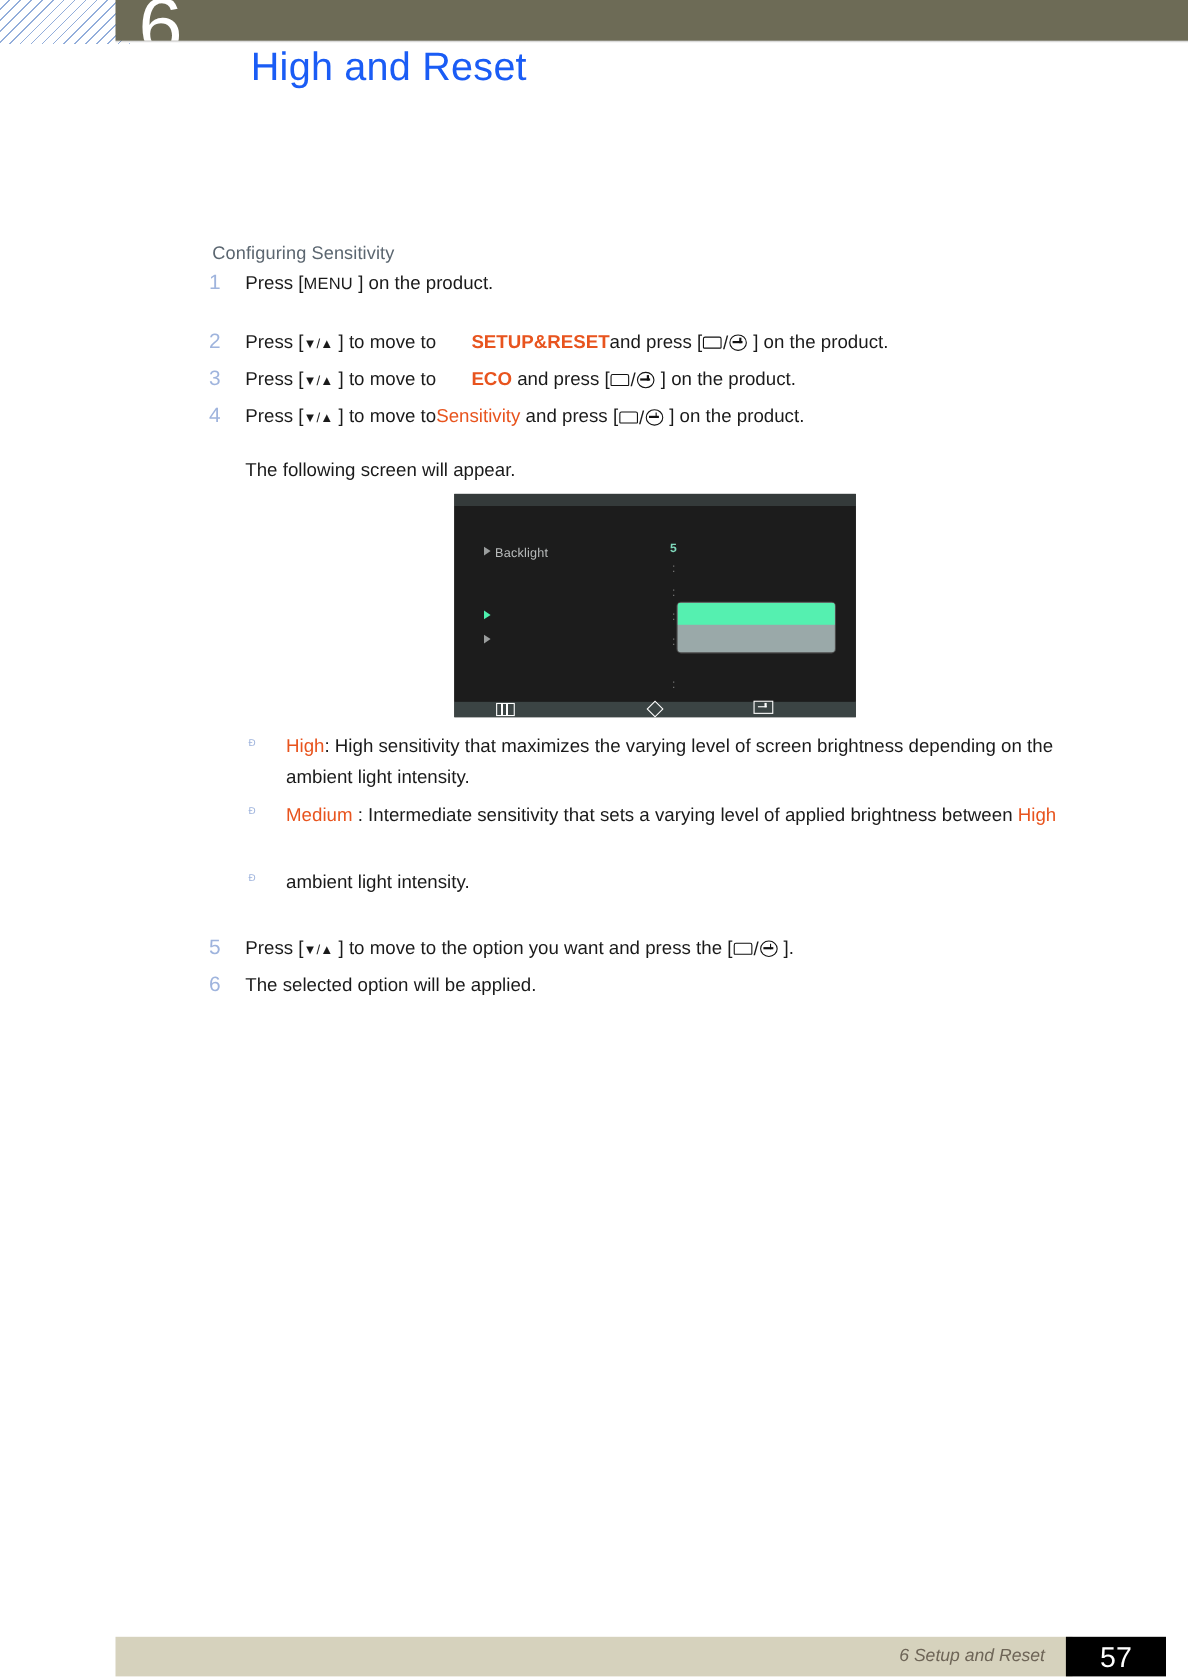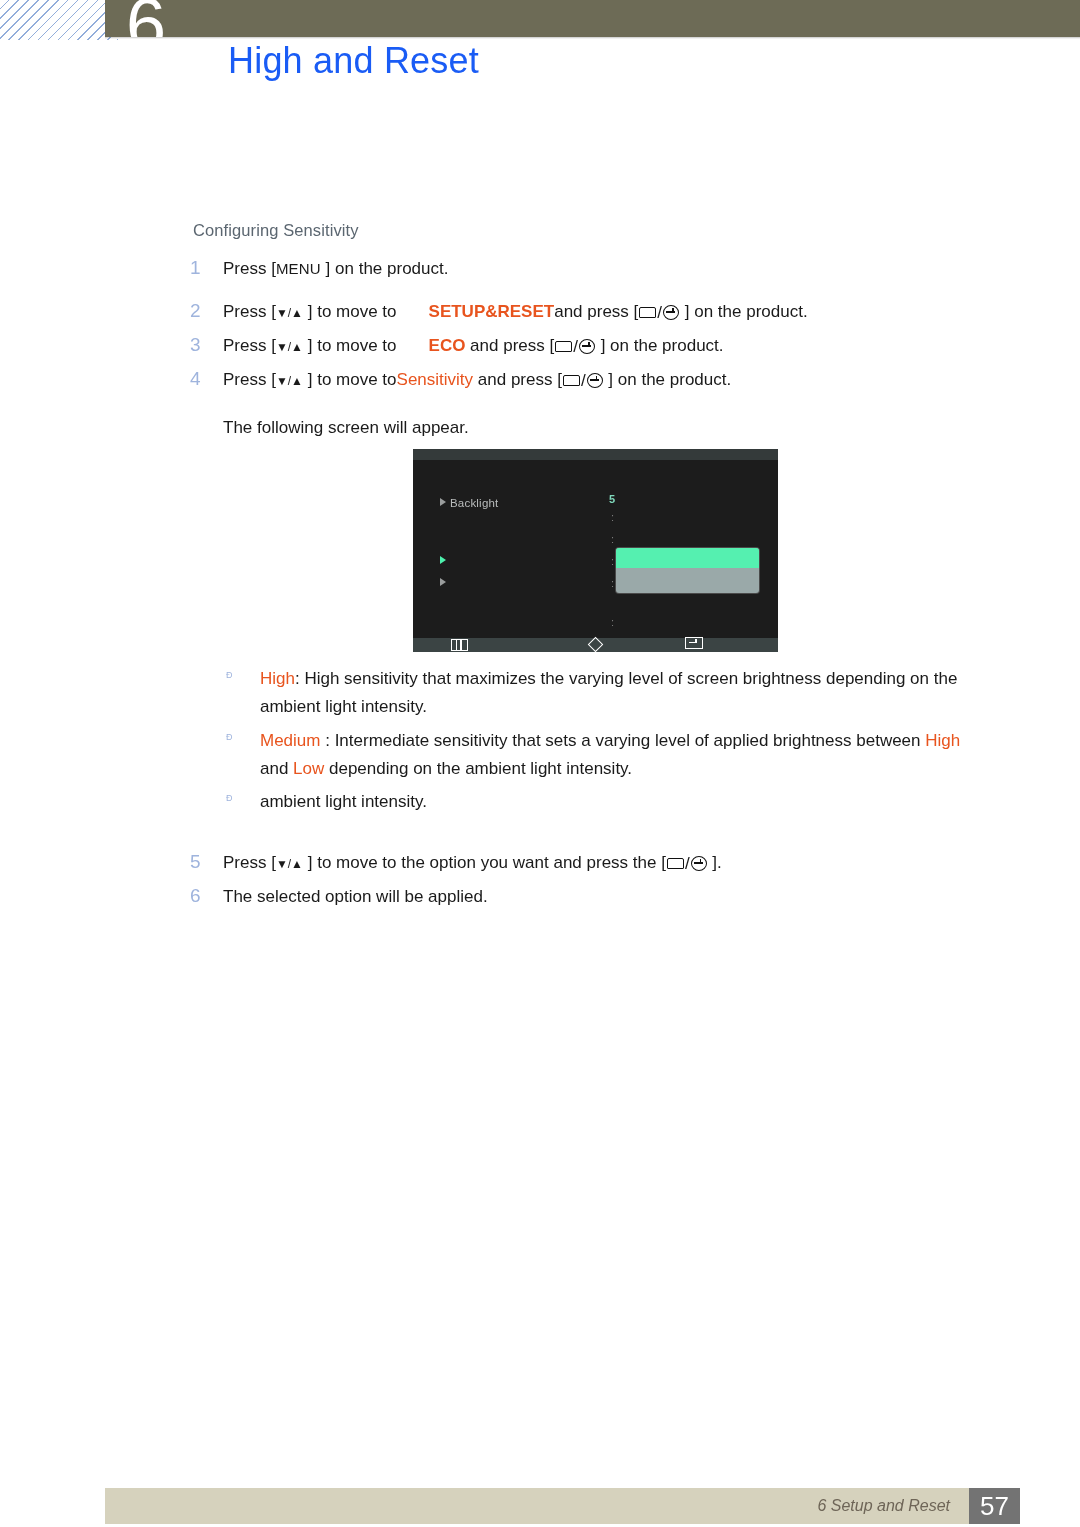--- a/index.html
+++ b/index.html
@@ -336,21 +336,22 @@
     color: #6e6557;
     white-space: nowrap;
     font-style: italic;
   }
   .page-box {
     position: absolute;
     left: 969px;
     top: 1488px;
     width: 51px;
     height: 36px;
-    background: #737373;
+    background: #000000;
+    padding-left: 40px;
   }
   .page-box span {
     position: absolute;
     left: 0; right: 0;
     top: 3px;
     text-align: center;
     font-size: 26px;
     color: #ffffff;
   }
 </style>
@@ -365,21 +366,21 @@
   <span>6</span>
 </div>
 
 <div class="page-title">High and Reset</div>
 
 <div class="content">
 
   <div class="subhead">Configuring Sensitivity</div>
 
   <div id="steps-head">
-      <div class="step" style="top: 257px;"><span class="num">1</span><span class="txt"><span>Press [</span><span class="keycap">MENU</span><span> ] on the product.</span></span></div>
+      <div class="step" style="top: 247px;"><span class="num">1</span><span class="txt"><span>Press [</span><span class="keycap">MENU</span><span> ] on the product.</span></span></div>
       <div class="step" style="top: 300px;"><span class="num">2</span><span class="txt"><span>Press [</span><span class="arrows">▼/▲</span><span> ] to move to</span><span class="em-orange-b">SETUP&amp;RESET</span><span>and press [</span><span class="btnglyphs"><span class="gl-rect"></span><span>/</span><span class="gl-enter"></span></span><span> ] on the product.</span></span></div>
       <div class="step" style="top: 334px;"><span class="num">3</span><span class="txt"><span>Press [</span><span class="arrows">▼/▲</span><span> ] to move to</span><span class="em-orange-b">ECO</span><span> and press [</span><span class="btnglyphs"><span class="gl-rect"></span><span>/</span><span class="gl-enter"></span></span><span> ] on the product.</span></span></div>
       <div class="step" style="top: 368px;"><span class="num">4</span><span class="txt"><span>Press [</span><span class="arrows">▼/▲</span><span> ] to move to</span><span class="em-orange">Sensitivity</span><span> and press [</span><span class="btnglyphs"><span class="gl-rect"></span><span>/</span><span class="gl-enter"></span></span><span> ] on the product.</span></span></div>
     </div>
 
   <div class="plain-line" style="top:403px;">The following screen will appear.</div>
 
   <div class="osd">
     <div class="osd-topbar"></div>
     <div class="osd-body">
@@ -415,21 +416,20 @@
 
   <div id="bullets">
       <div class="bullet-mark" style="top: 670px;">Đ</div>
       <div class="bullet-text" style="top: 665px;">
         <span class="cont"><span class="em-orange">High</span><span>: High sensitivity that maximizes the varying level of screen brightness depending on the</span></span>
         <span class="cont"><span>ambient light intensity.</span></span>
       </div>
       <div class="bullet-mark" style="top: 732px;">Đ</div>
       <div class="bullet-text" style="top: 727px;">
         <span class="cont"><span class="em-orange">Medium</span><span> : Intermediate sensitivity that sets a varying level of applied brightness between </span><span class="em-orange">High</span></span>
-        <span class="cont"><span>and </span><span class="em-orange">Low</span><span> depending on the ambient light intensity.</span></span>
       </div>
       <div class="bullet-mark" style="top: 793px;">Đ</div>
       <div class="bullet-text" style="top: 788px;">
         <span class="cont"><span>ambient light intensity.</span></span>
       </div>
     </div>
 
   <div id="steps-tail">
       <div class="step" style="top: 851px;"><span class="num">5</span><span class="txt"><span>Press [</span><span class="arrows">▼/▲</span><span> ] to move to the option you want and press the [</span><span class="btnglyphs"><span class="gl-rect"></span><span>/</span><span class="gl-enter"></span></span><span> ].</span></span></div>
       <div class="step" style="top: 885px;"><span class="num">6</span><span class="txt"><span>The selected option will be applied.</span></span></div>

